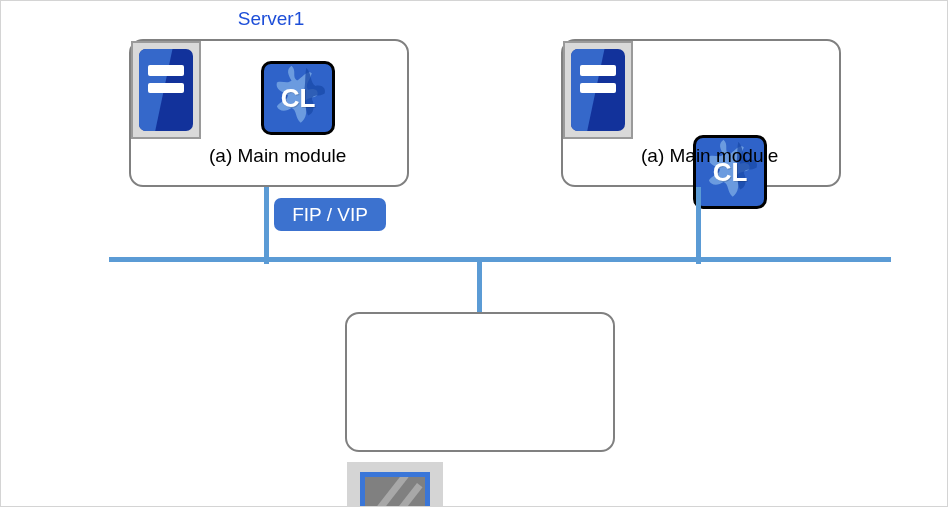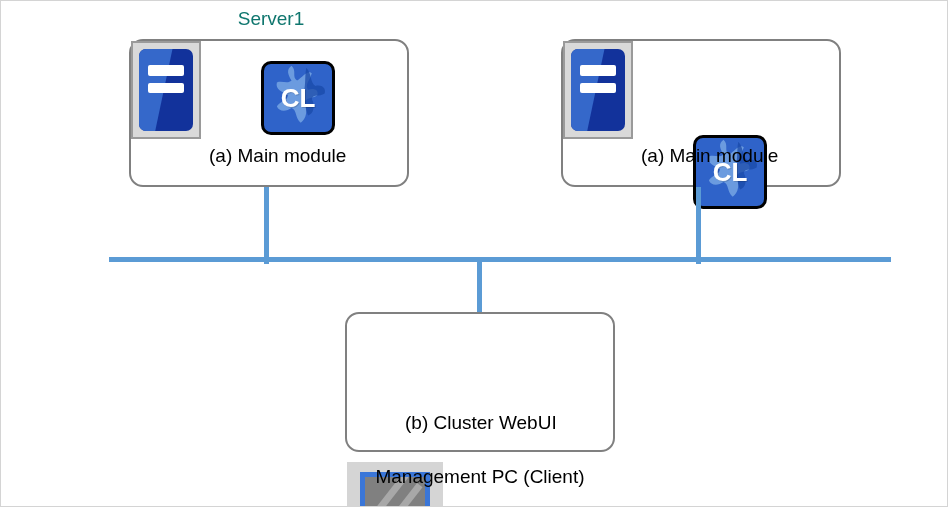--- a/index.html
+++ b/index.html
@@ -17,21 +17,21 @@
     background: #ffffff;
     border: 1px solid #d4d4d4;
     box-sizing: border-box;
     overflow: hidden;
   }
   .abs { position: absolute; }
 
   
   .node-title {
     font-size: 19px;
-    color: #0f766e;
+    color: #1d4ed8;
     text-align: center;
     white-space: nowrap;
     line-height: 24px;
   }
 
   
   .box {
     border: 2.5px solid #808080;
     border-radius: 14px;
     background: #ffffff;
@@ -220,28 +220,27 @@
   <div class="box-caption abs" style="left:640px; top:143px; width:180px;">(a) Main module</div>
 
   <div class="v-line abs" style="left:263px; top:186px; width:5px; height:77px;"></div>
 
   <div class="v-line abs" style="left:695px; top:186px; width:5px; height:77px;"></div>
 
   <div class="bus-line abs" style="left:108px; top:256px; width:782px; height:5px;"></div>
 
   <div class="v-line abs" style="left:476px; top:259px; width:5px; height:54px;"></div>
 
+  <div class="fip-badge abs" style="left:273px; top:197px; width:112px; height:33px;">FIP / VIP</div>
 
   <div class="box abs" style="left:344px; top:311px; width:270px; height:140px;"></div>
 
   <div class="laptop-icon abs" style="left:346px; top:313px; width:96px; height:72px;">
     <div class="laptop-screen">
       <div class="laptop-glint" style="left:38px; top:-4px; height:54px;"></div>
       <div class="laptop-glint" style="left:52px; top:6px; height:44px;"></div>
     </div>
 
   </div>
 
-  <div class="box-caption abs" style="left:404px; top:410px; width:200px;">(b) Cluster WebUI</div>
-
-  <div class="bottom-caption abs" style="left:329px; top:465px; width:300px;">Management PC (Client)</div>
+
 
 </div>
 
 </body></html>

